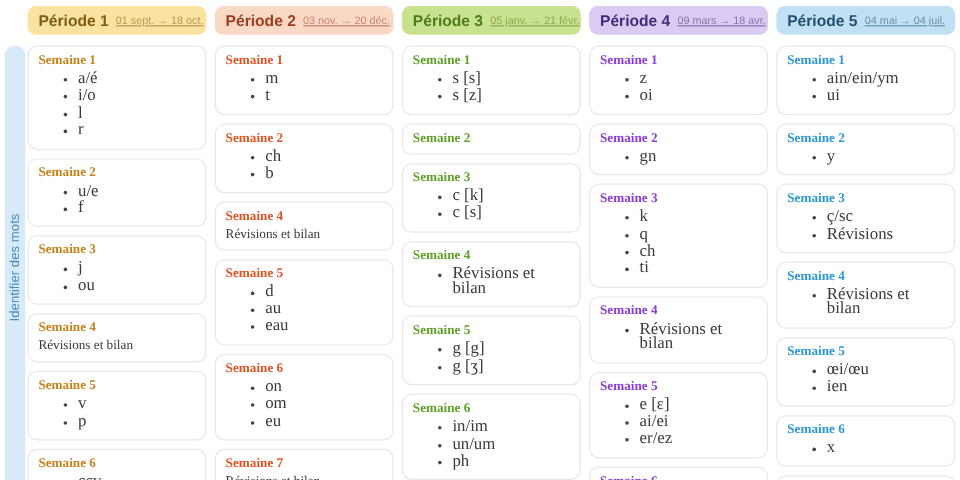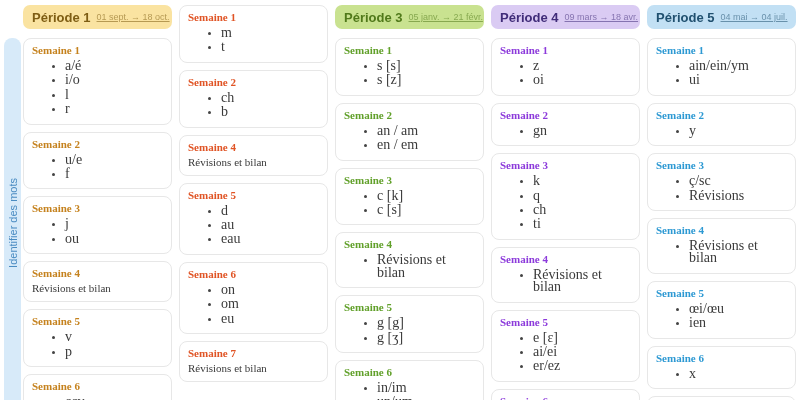--- a/index.html
+++ b/index.html
@@ -95,20 +95,24 @@
           </div>
           <div class="card">
     <div class="wk">Semaine 6</div>
   <ul class="items">
               <li>ccv</li>
             </ul>
           </div>
         </div>
   </div>
       <div class="col" style="--bg: #fad8c6; --tc: #9a3e1d; --wk: #e05425;">
+    <div class="pill">
+      <span class="pill-title">Période 2</span>
+      <span class="pill-dates">03 nov. → 20 déc.</span>
+    </div>
     <div class="cards">
           <div class="card">
     <div class="wk">Semaine 1</div>
   <ul class="items">
               <li>m</li>
               <li>t</li>
             </ul>
           </div>
           <div class="card">
     <div class="wk">Semaine 2</div>
@@ -151,24 +155,20 @@
     <div class="cards">
           <div class="card">
     <div class="wk">Semaine 1</div>
   <ul class="items">
               <li>s [s]</li>
               <li>s [z]</li>
             </ul>
           </div>
           <div class="card">
     <div class="wk">Semaine 2</div>
-  <ul class="items">
-              <li>an / am</li>
-              <li>en / em</li>
-            </ul>
           </div>
           <div class="card">
     <div class="wk">Semaine 3</div>
   <ul class="items">
               <li>c [k]</li>
               <li>c [s]</li>
             </ul>
           </div>
           <div class="card">
     <div class="wk">Semaine 4</div>

